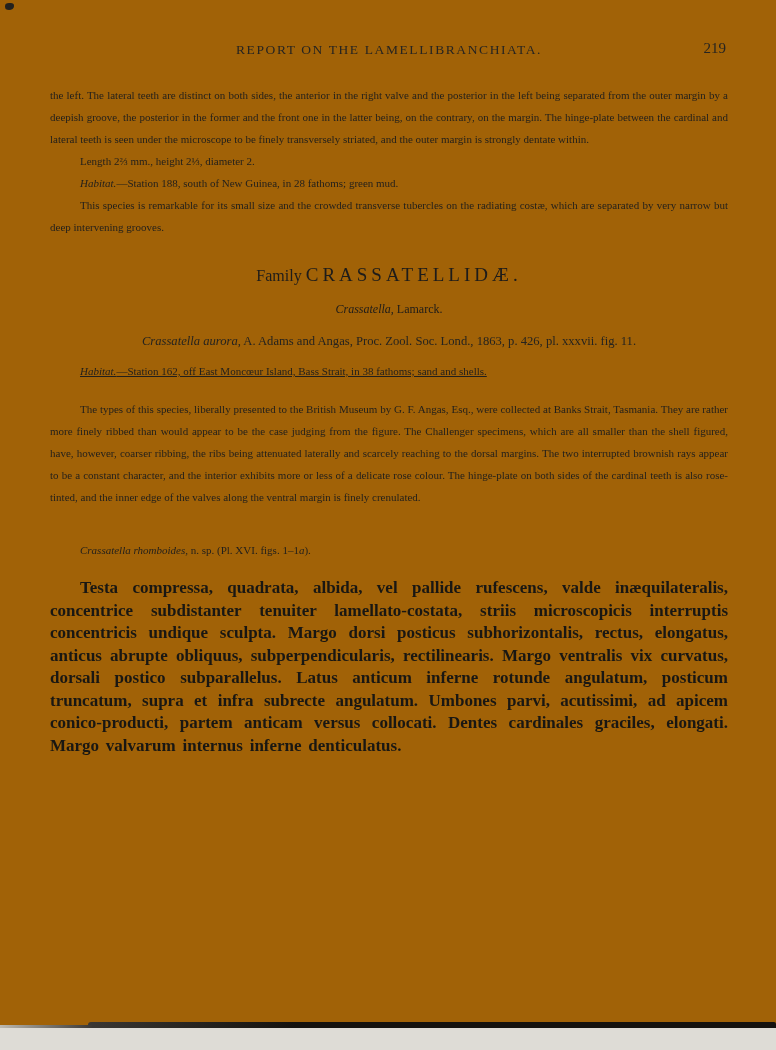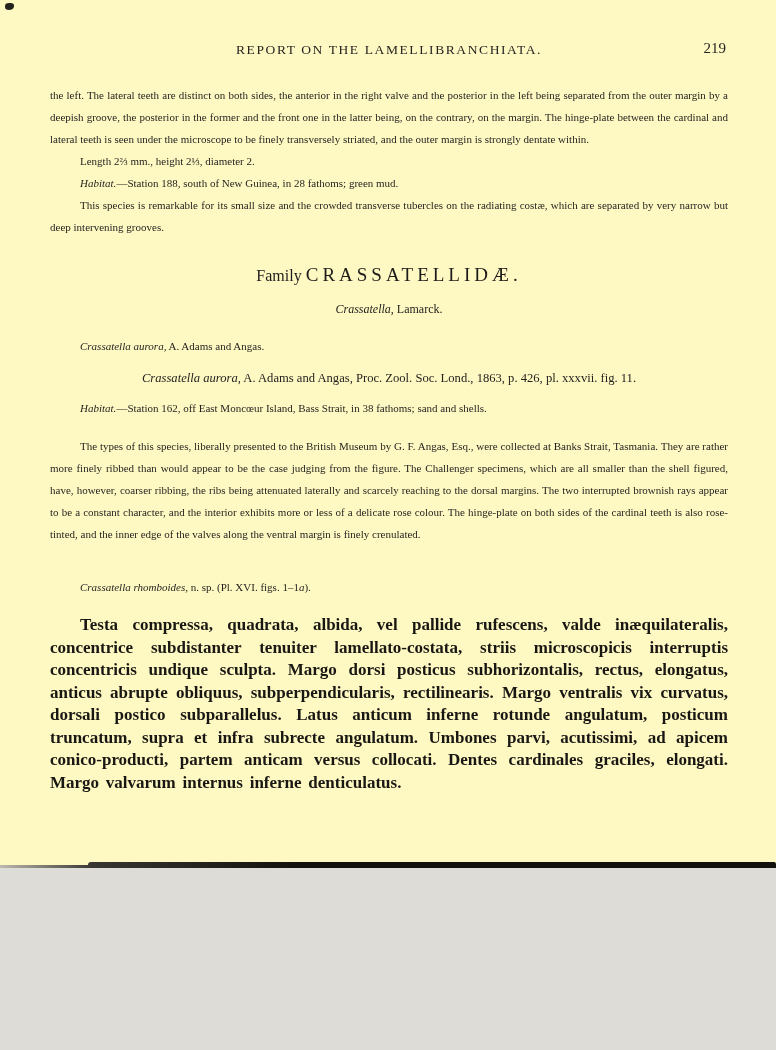--- a/index.html
+++ b/index.html
@@ -4,22 +4,22 @@
 <style>
   * { box-sizing: border-box; }
   html, body { margin: 0; padding: 0; }
   body {
     width: 776px; height: 1050px;
     background: #dedcd6;
     font-family: "Liberation Serif", "DejaVu Serif", serif;
   }
   .page {
     position: relative;
-    width: 776px; height: 868px;
-    background: #fef9c3;
+    width: 776px; height: 1028px;
+    background: #a16207;
     color: #1e1c1a;
     padding: 42px 48px 0 50px;
     overflow: hidden;
   }
   
   .running-head {
     position: relative;
     text-align: center;
     font-size: 13.5px;
     letter-spacing: 1.6px;
@@ -64,21 +64,21 @@
   }
   .species-heading { margin-top: 15px; }
   .citation {
     margin: 13px 0 0 0;
     text-align: center;
     font-size: 12.6px;
     line-height: 16px;
     color: #25231f;
   }
   .spaced-before { margin-top: 16px; }
-  .habitat-after-citation { margin-top: 11px; }
+  .habitat-after-citation { margin-top: 11px; text-decoration: underline; }
   .species-heading2 { margin-top: 31px; }
   .latin {
     margin-top: 16px;
     font-weight: bold;
     font-size: 17px;
     line-height: 22.5px;
     word-spacing: 2.5px;
     color: #191713;
   }
   
@@ -114,21 +114,20 @@
     <p class="para indent">Length 2⅔ mm., height 2⅓, diameter 2.</p>
 
     <p class="para indent"><em>Habitat.</em><span>—Station 188, south of New Guinea, in 28 fathoms; green mud.</span></p>
 
     <p class="para indent">This species is remarkable for its small size and the crowded transverse tubercles on the radiating costæ, which are separated by very narrow but deep intervening grooves.</p>
 
     <h2 class="family-heading"><span>Family </span><span class="spaced-caps">CRASSATELLIDÆ.</span></h2>
 
     <h3 class="genus-heading"><em>Crassatella</em><span>, Lamarck.</span></h3>
 
-    <p class="para indent species-heading"><em>Crassatella aurora</em><span>, A. Adams and Angas.</span></p>
 
     <p class="citation"><em>Crassatella aurora</em><span>, A. Adams and Angas, Proc. Zool. Soc. Lond., 1863, p. 426, pl. xxxvii. fig. 11.</span></p>
 
     <p class="para indent habitat-after-citation"><em>Habitat.</em><span>—Station 162, off East Moncœur Island, Bass Strait, in 38 fathoms; sand and shells.</span></p>
 
     <p class="para indent spaced-before">The types of this species, liberally presented to the British Museum by G. F. Angas, Esq., were collected at Banks Strait, Tasmania. They are rather more finely ribbed than would appear to be the case judging from the figure. The Challenger specimens, which are all smaller than the shell figured, have, however, coarser ribbing, the ribs being attenuated laterally and scarcely reaching to the dorsal margins. The two interrupted brownish rays appear to be a constant character, and the interior exhibits more or less of a delicate rose colour. The hinge-plate on both sides of the cardinal teeth is also rose-tinted, and the inner edge of the valves along the ventral margin is finely crenulated.</p>
 
     <p class="para indent species-heading2"><em>Crassatella rhomboides</em><span>, n. sp. (Pl. XVI. figs. 1–1</span><em>a</em><span>).</span></p>
 
     <p class="para indent latin">Testa compressa, quadrata, albida, vel pallide rufescens, valde inæquilateralis, concentrice subdistanter tenuiter lamellato-costata, striis microscopicis interruptis concentricis undique sculpta. Margo dorsi posticus subhorizontalis, rectus, elongatus, anticus abrupte obliquus, subperpendicularis, rectilinearis. Margo ventralis vix curvatus, dorsali postico subparallelus. Latus anticum inferne rotunde angulatum, posticum truncatum, supra et infra subrecte angulatum. Umbones parvi, acutissimi, ad apicem conico-producti, partem anticam versus collocati. Dentes cardinales graciles, elongati. Margo valvarum internus inferne denticulatus.</p>

